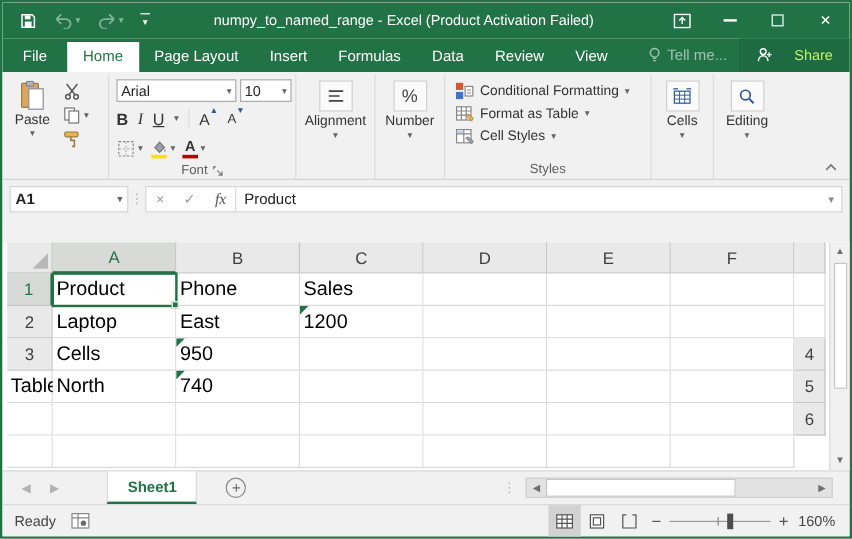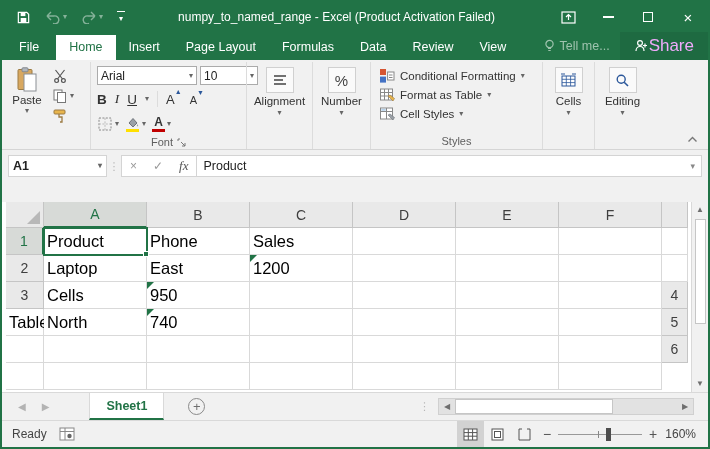--- a/index.html
+++ b/index.html
@@ -16,21 +16,21 @@
   .wbtn { width:40px; height:30px; display:flex; align-items:center; justify-content:center; color:#fff; font-size:13px; }
   .car { font-size:8px; line-height:1; }
 
   
   .tabrow { height:28px; background:#217346; display:flex; align-items:flex-end; flex:0 0 auto; }
   .rtab { color:#fff; font-size:12.5px; padding:6px 13px 7px; line-height:1; }
   .rtab.file { padding:6px 17px 7px; }
   .rtab.active { background:#fff; color:#217346; }
   .tab-spacer { flex:1; }
   .tellme { color:#9fc3ae; font-size:12.5px; display:flex; align-items:center; gap:5px; padding:6px 10px 7px; }
-  .share { color:#f0abfc; font-size:17px; display:flex; align-items:center; gap:1px; padding:6px 14px 7px; background:#1e6a41; height:28px; }
+  .share { color:#bef264; font-size:12px; display:flex; align-items:center; gap:18px; padding:6px 14px 7px; background:#1e6a41; height:28px; }
 
   
   .ribbon { height:90px; background:#f1f1f1; border-bottom:1px solid #d5d5d5; display:flex; align-items:stretch; padding:2px 2px 0 2px; position:relative; flex:0 0 auto; }
   .group { display:flex; flex-direction:column; padding:2px 2px 0; position:relative; }
   .group + .group { border-left:1px solid #dcdcdc; }
   .g-body { flex:1; display:flex; align-items:flex-start; }
   .g-cap { height:17px; display:flex; align-items:center; justify-content:center; gap:4px; font-size:11px; color:#5e5e5e; }
   .launcher { width:9px; height:9px; }
   .icon16 { width:16px; height:16px; display:inline-block; }
   .paste-btn { width:42px; display:flex; flex-direction:column; align-items:center; font-size:11.5px; color:#333; padding-top:3px; gap:1px; }
@@ -152,22 +152,22 @@
       <span class="wbtn">
           <span style="width:10px;height:10px;border:1.5px solid #fff;display:inline-block;"></span>
         </span>
       <span class="wbtn" style="font-size:15px;">×</span>
     </div>
   </div>
 
   <div class="tabrow">
     <span class="rtab file">File</span>
     <span class="rtab active">Home</span>
+    <span class="rtab">Page Layout</span>
     <span class="rtab">Insert</span>
-    <span class="rtab">Page Layout</span>
     <span class="rtab">Formulas</span>
     <span class="rtab">Data</span>
     <span class="rtab">Review</span>
     <span class="rtab">View</span>
     <span class="tab-spacer"></span>
     <span class="tellme">
       <svg width="11" height="14" viewBox="0 0 11 14">
           <circle cx="5.5" cy="5" r="3.6" fill="none" stroke="#9fc3ae" stroke-width="1.2"></circle>
           <path d="M4 9.5h3 M4.3 11.5h2.4" stroke="#9fc3ae" stroke-width="1.2"></path>
         </svg>
@@ -221,21 +221,21 @@
       </div>
     </div>
 
     <div class="group" style="width:156px">
       <div class="g-body" style="flex-direction:column; gap:3px; padding:2px 4px 0;">
         <div style="display:flex; gap:3px;">
           <div class="combo" style="width:100px">
             <span>Arial</span>
               <span class="car">▾</span>
           </div>
-          <div class="combo" style="width:58px">
+          <div class="combo" style="width:43px">
             <span>10</span>
               <span class="car">▾</span>
           </div>
         </div>
         <div class="fbtn-row">
           <span class="fmt bold">B</span>
           <span class="fmt ital">I</span>
           <span class="fmt und"><span>U</span></span>
           <span class="car" style="color:#666">▾</span>
           <span class="vline"></span>

